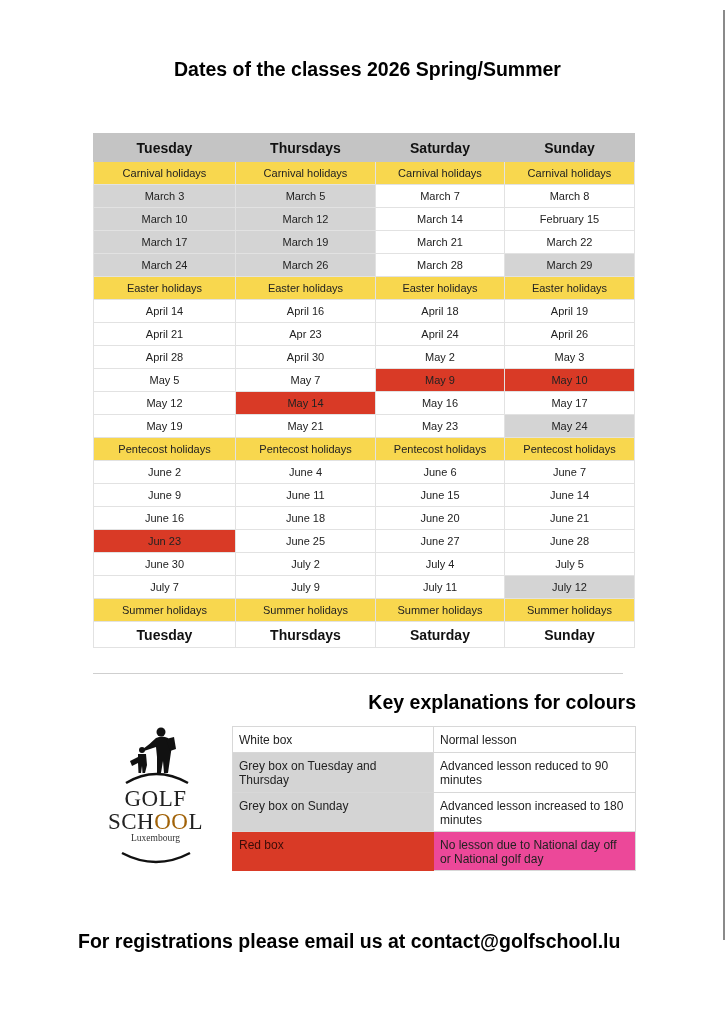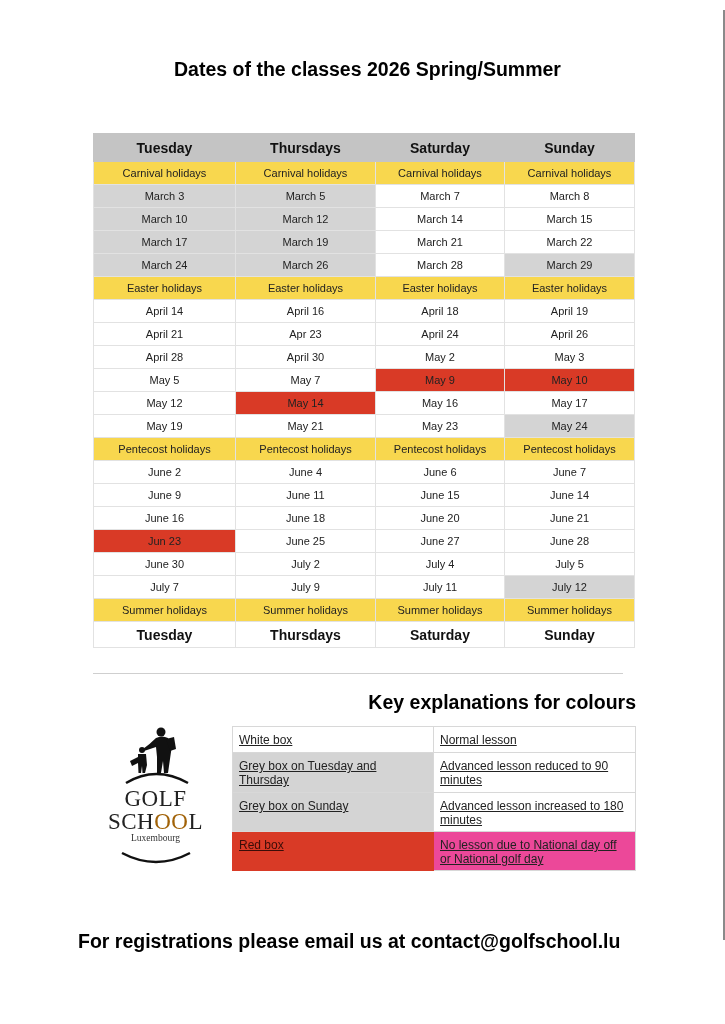--- a/index.html
+++ b/index.html
@@ -12,21 +12,21 @@
   table.sched thead th { background:#c4c4c4; font-size:14px; font-weight:bold; color:#111; height:28px; border-color:#c4c4c4; }
   table.sched tfoot th { background:#ffffff; font-size:14px; font-weight:bold; color:#111; height:26px; }
   td.w { background:#ffffff; }
   td.g { background:#d4d4d4; }
   td.y { background:#f8d74e; border-color:#f0cf48; }
   td.r { background:#d93a26; color:#3a0d08; border-color:#d93a26; }
   .under-rule { position:absolute; left:93px; top:673px; width:530px; height:1px; background:#cfcfcf; }
   .key-title { position:absolute; top:691px; right:89px; font-weight:bold; font-size:19.5px; color:#000; }
   table.key { position:absolute; left:232px; top:726px; border-collapse:collapse; table-layout:fixed; width:403px; }
   table.key col.k1 { width:201px; } table.key col.k2 { width:202px; }
-  table.key td { border:1px solid #d8d8d8; font-size:12px; color:#222; vertical-align:top; padding:6px 11px 4px 6px; line-height:14px; box-sizing:border-box;text-decoration:underline; }
+  table.key td { border:1px solid #d8d8d8; font-size:12px; color:#222; vertical-align:top; padding:6px 11px 4px 6px; line-height:14px; box-sizing:border-box; }
   .logo { position:absolute; left:98px; top:725px; width:115px; height:150px; text-align:center; }
   .logo svg { display:block; margin:0 auto; }
   .logo .golf { font-family:"Liberation Serif", serif; font-size:23px; line-height:23px; color:#222; letter-spacing:0.5px; }
   .logo .oo { color:#a16207; }
   .logo .lux { font-family:"Liberation Serif", serif; font-size:9.5px; color:#333; margin-top:0; }
   .footer { position:absolute; top:930px; left:78px; font-weight:bold; font-size:19.5px; color:#000; }
 </style>
 </head>
 <body>
 
@@ -59,21 +59,21 @@
       <tr>
         <td class="g">March 3</td>
         <td class="g">March 5</td>
         <td class="w">March 7</td>
         <td class="w">March 8</td>
       </tr>
       <tr>
         <td class="g">March 10</td>
         <td class="g">March 12</td>
         <td class="w">March 14</td>
-        <td class="w">March 15</td>
+        <td class="w">February 15</td>
       </tr>
       <tr>
         <td class="g">March 17</td>
         <td class="g">March 19</td>
         <td class="w">March 21</td>
         <td class="w">March 22</td>
       </tr>
       <tr>
         <td class="g">March 24</td>
         <td class="g">March 26</td>

